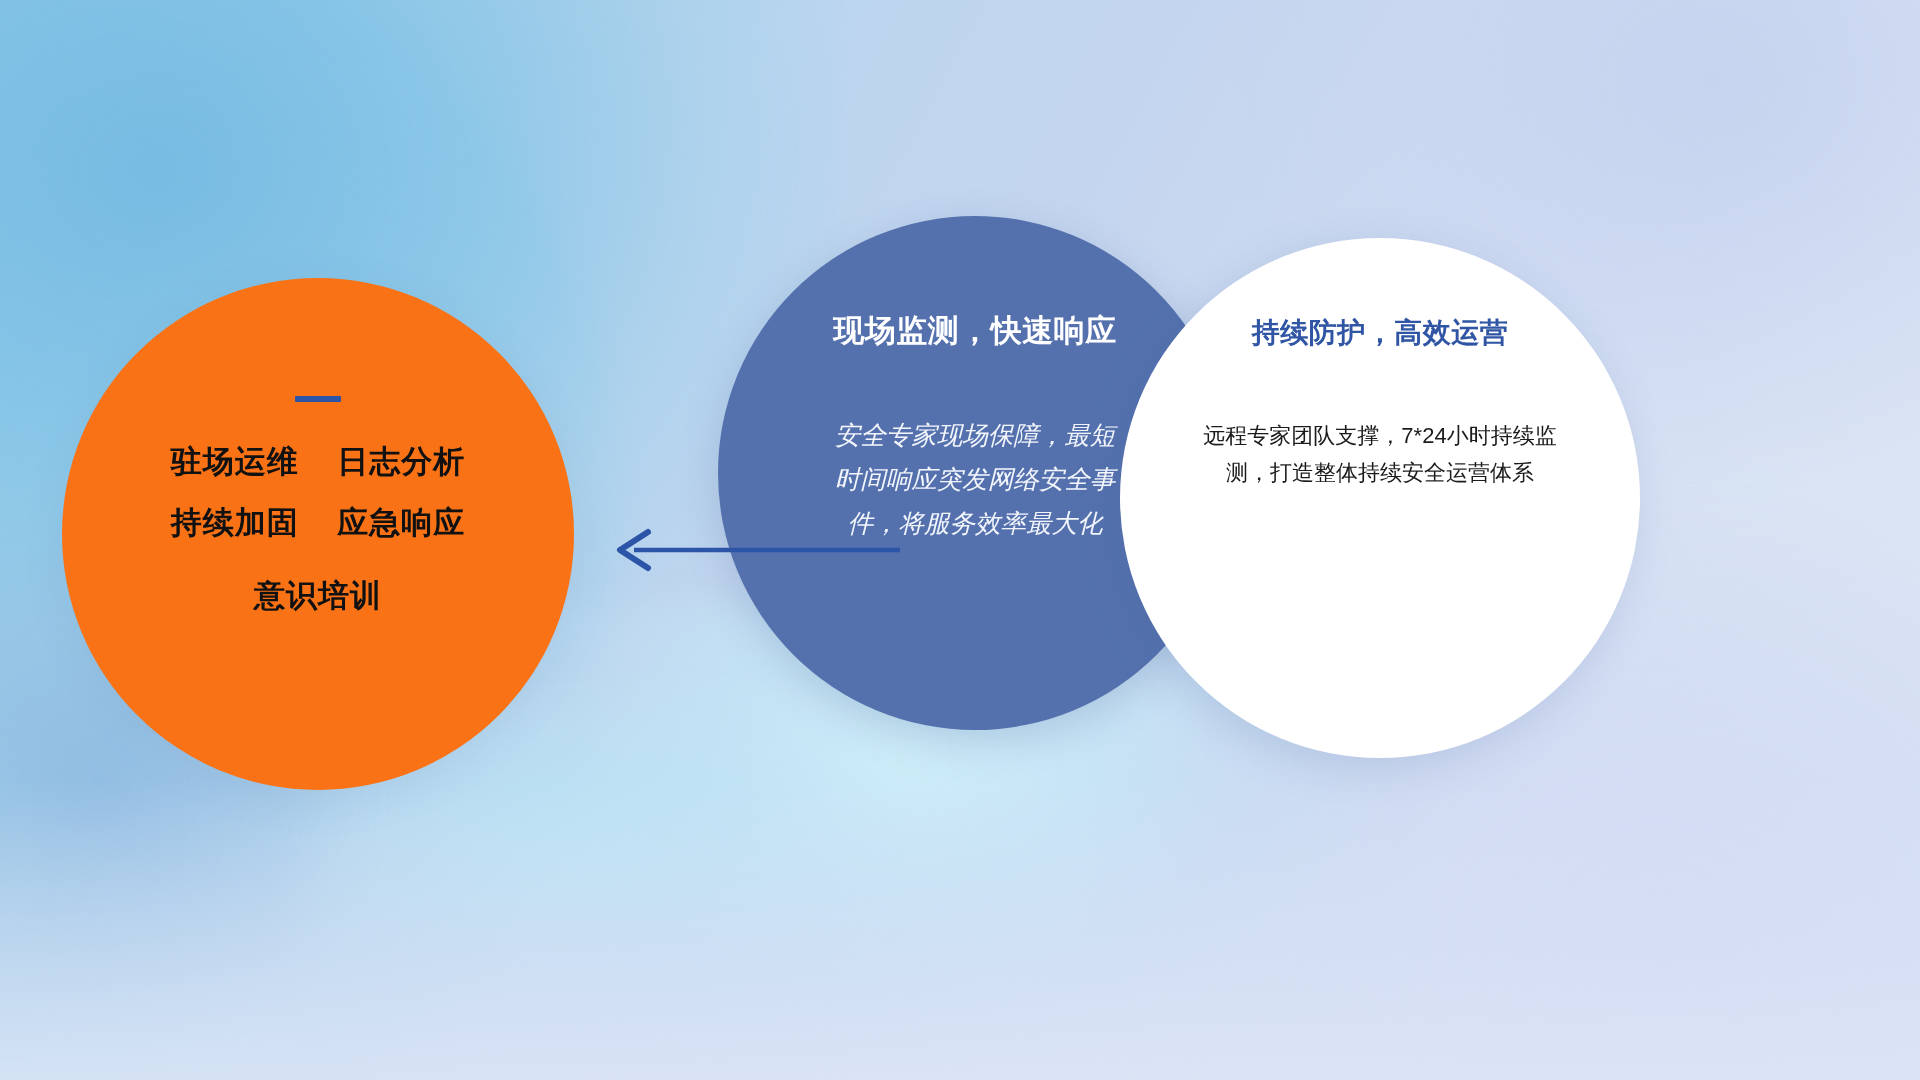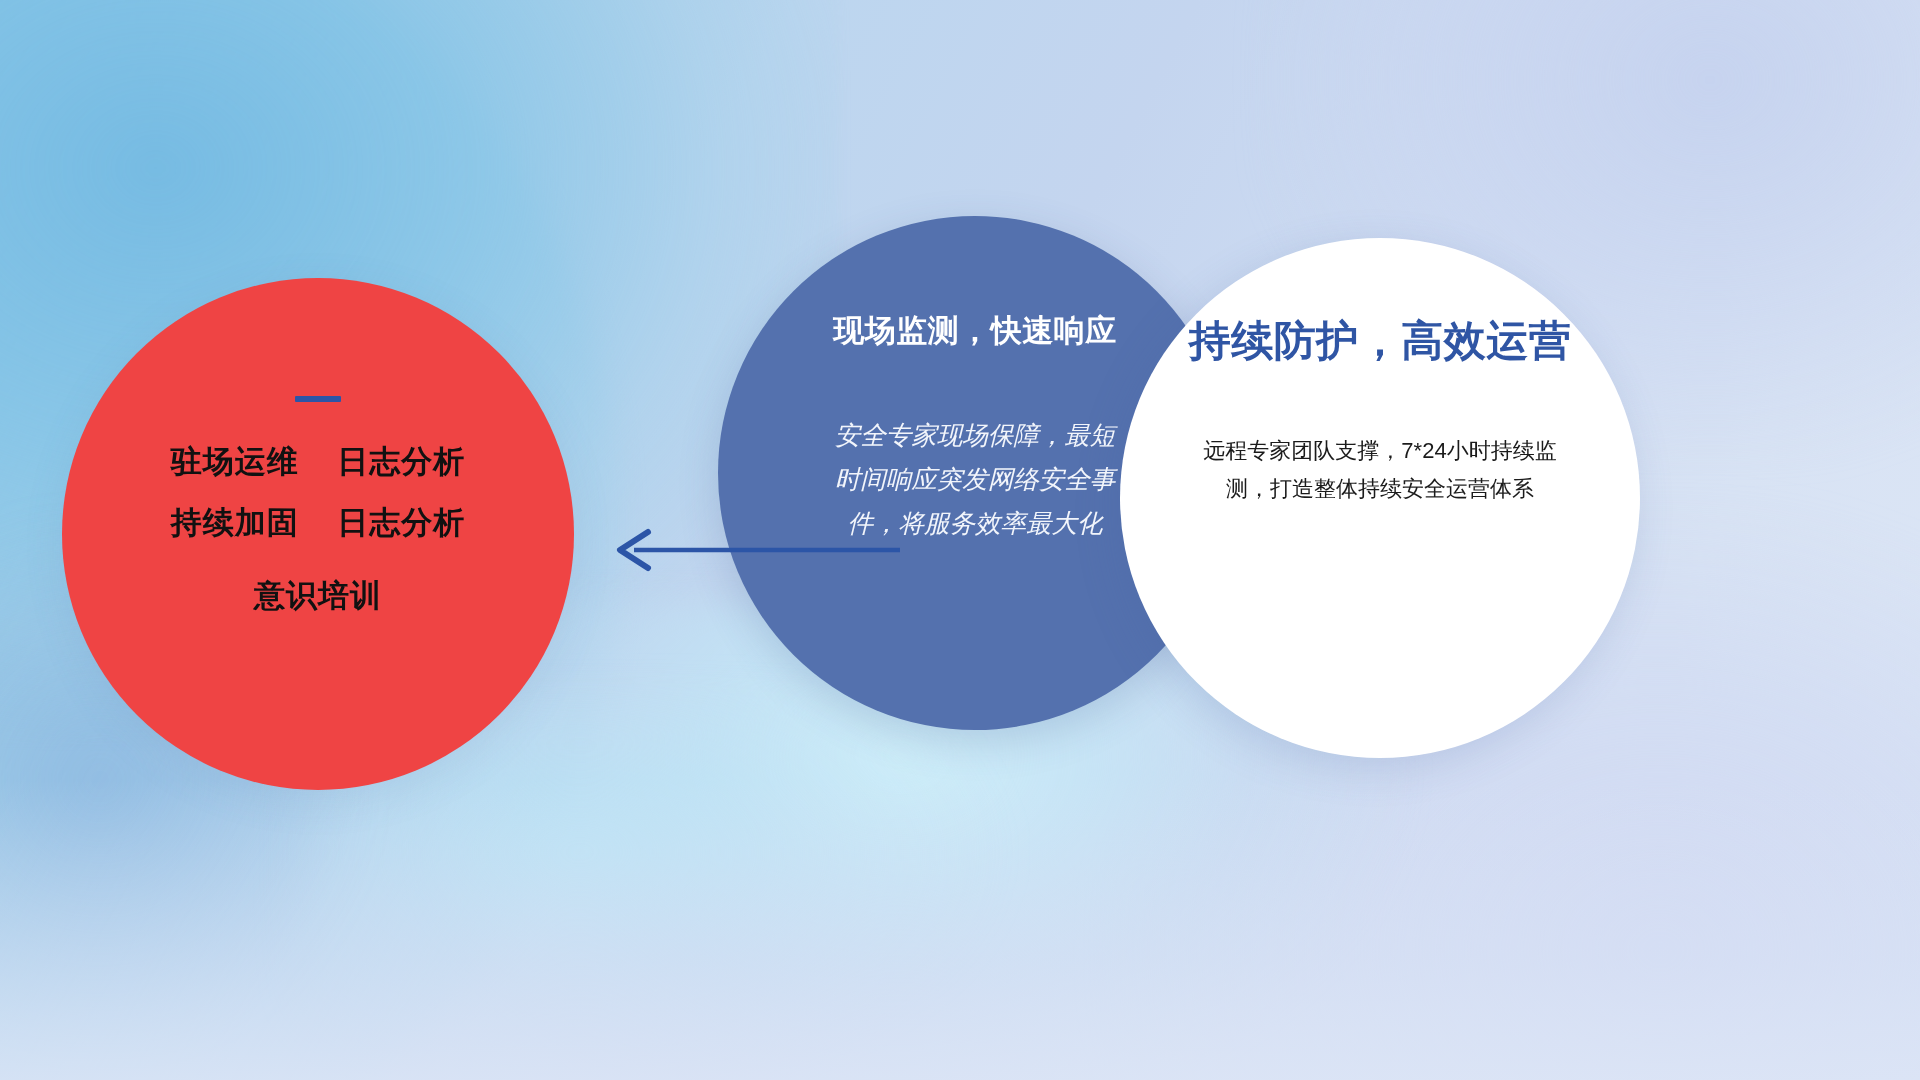--- a/index.html
+++ b/index.html
@@ -115,21 +115,21 @@
     position: absolute;
     border-radius: 50%;
     box-sizing: border-box;
   }
 
   #circle-left {
     left: 62px;
     top: 278px;
     width: 512px;
     height: 512px;
-    background: #ef4444;
+    background: #f97316;
     box-shadow: 0 10px 40px rgba(90,120,170,0.12);
   }
 
   #circle-middle {
     left: 718px;
     top: 216px;
     width: 514px;
     height: 514px;
     background: #5471ae;
     box-shadow: 0 12px 40px rgba(60,85,140,0.20);
@@ -194,21 +194,21 @@
     width: 300px;
     text-align: center;
     position: relative;
     z-index: 3;
     font-style: italic;
   }
 
   
   #circle-right .circle-inner { padding-top: 80px; }
   .title-light-bg {
-    font-size: 42px;
+    font-size: 28px;
     font-weight: bold;
     color: #2f55a4;
     letter-spacing: 0.5px;
     line-height: 1.1;
     white-space: nowrap;
     text-align: center;
   }
   .body-light-bg {
     margin-top: 68px;
     font-size: 22px;
@@ -238,21 +238,21 @@
   <div class="bg-glow-bottomright"></div>
   <div class="bg-glow-cyan"></div>
   <div class="bg-glow-cyan2"></div>
   <div class="bg-glow-left-dark"></div>
   <div class="bg-vignette-bottom"></div>
 
   <div class="circle" id="circle-left">
     <div class="circle-inner">
       <div class="accent-dash"></div>
       <div class="kw-line">驻场运维    日志分析</div>
-      <div class="kw-line">持续加固    日志分析</div>
+      <div class="kw-line">持续加固    应急响应</div>
       <div class="kw-line last">意识培训</div>
     </div>
   </div>
 
   <div class="circle" id="circle-middle">
     <div class="circle-inner">
       <div class="title-dark-bg">现场监测，快速响应</div>
       <div class="body-dark-bg">安全专家现场保障，最短时间响应突发网络安全事件，将服务效率最大化</div>
     </div>
   </div>

